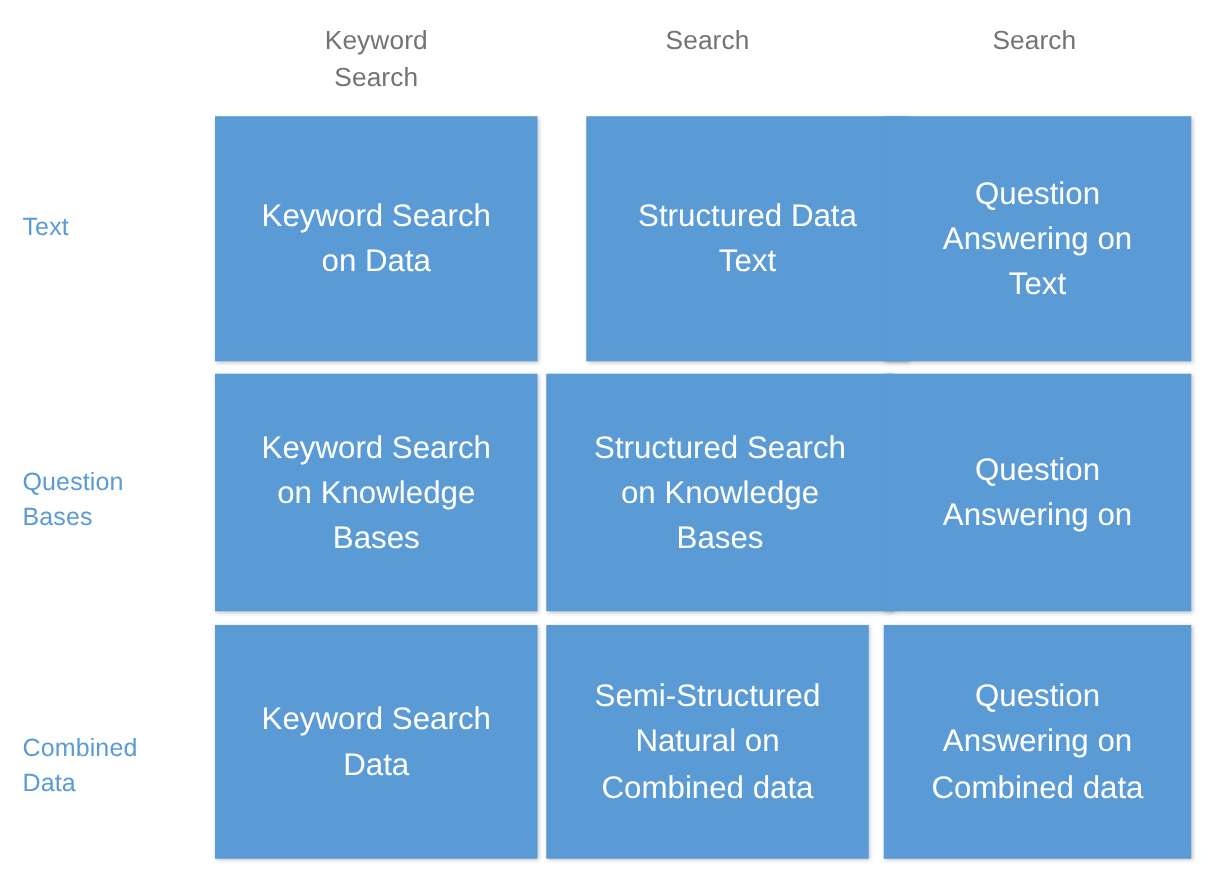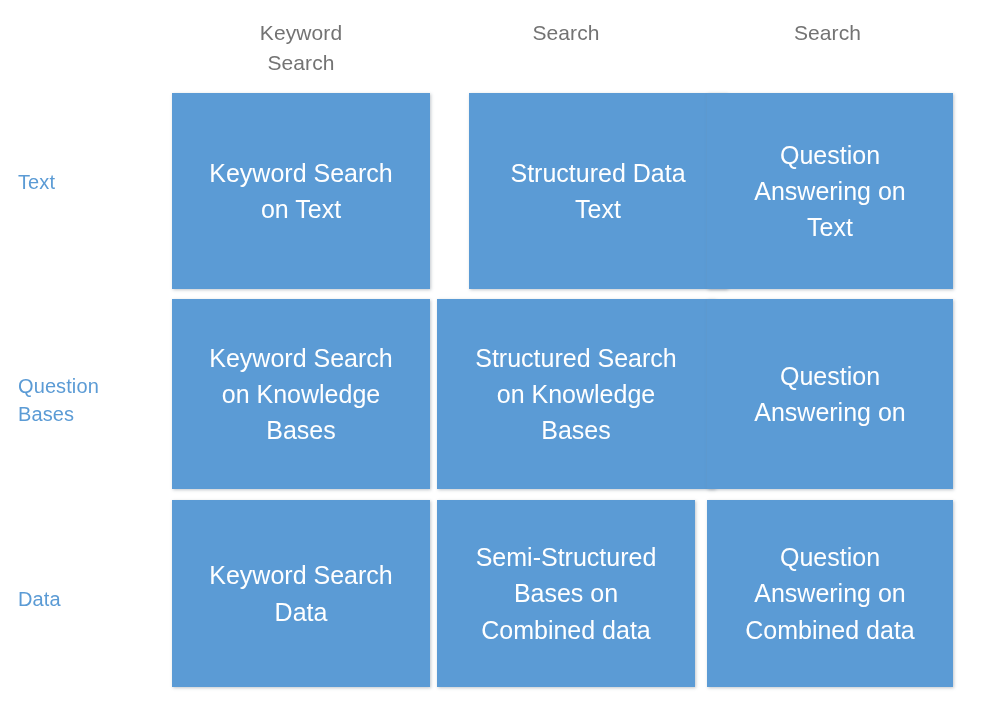--- a/index.html
+++ b/index.html
@@ -90,27 +90,28 @@
   <div class="row-header" style="top:168px;">
     <span class="hl">Text</span>
   </div>
 
   <div class="row-header" style="top:372px;">
     <span class="hl">Question</span>
     <span class="hl">Bases</span>
   </div>
 
   <div class="row-header" style="top:585px;">
+    <span class="hl">Combined</span>
     <span class="hl">Data</span>
   </div>
 
   <div class="cell" style="left:172px; top:93px; width:258px; height:196px;">
     <span class="ctext">
       <span class="cl">Keyword Search</span>
-      <span class="cl">on Text</span>
+      <span class="cl">on Data</span>
     </span>
   </div>
 
   <div class="cell" style="left:437px; top:93px; width:258px; height:196px;margin-left:32px;">
     <span class="ctext">
       <span class="cl">Structured Data</span>
       <span class="cl">Text</span>
     </span>
   </div>
 
@@ -148,21 +149,21 @@
   <div class="cell" style="left:172px; top:500px; width:258px; height:187px;">
     <span class="ctext">
       <span class="cl">Keyword Search</span>
       <span class="cl">Data</span>
     </span>
   </div>
 
   <div class="cell" style="left:437px; top:500px; width:258px; height:187px;">
     <span class="ctext">
       <span class="cl">Semi-Structured</span>
-      <span class="cl">Bases on</span>
+      <span class="cl">Natural on</span>
       <span class="cl">Combined data</span>
     </span>
   </div>
 
   <div class="cell" style="left:707px; top:500px; width:246px; height:187px;">
     <span class="ctext">
       <span class="cl">Question</span>
       <span class="cl">Answering on</span>
       <span class="cl">Combined data</span>
     </span>

